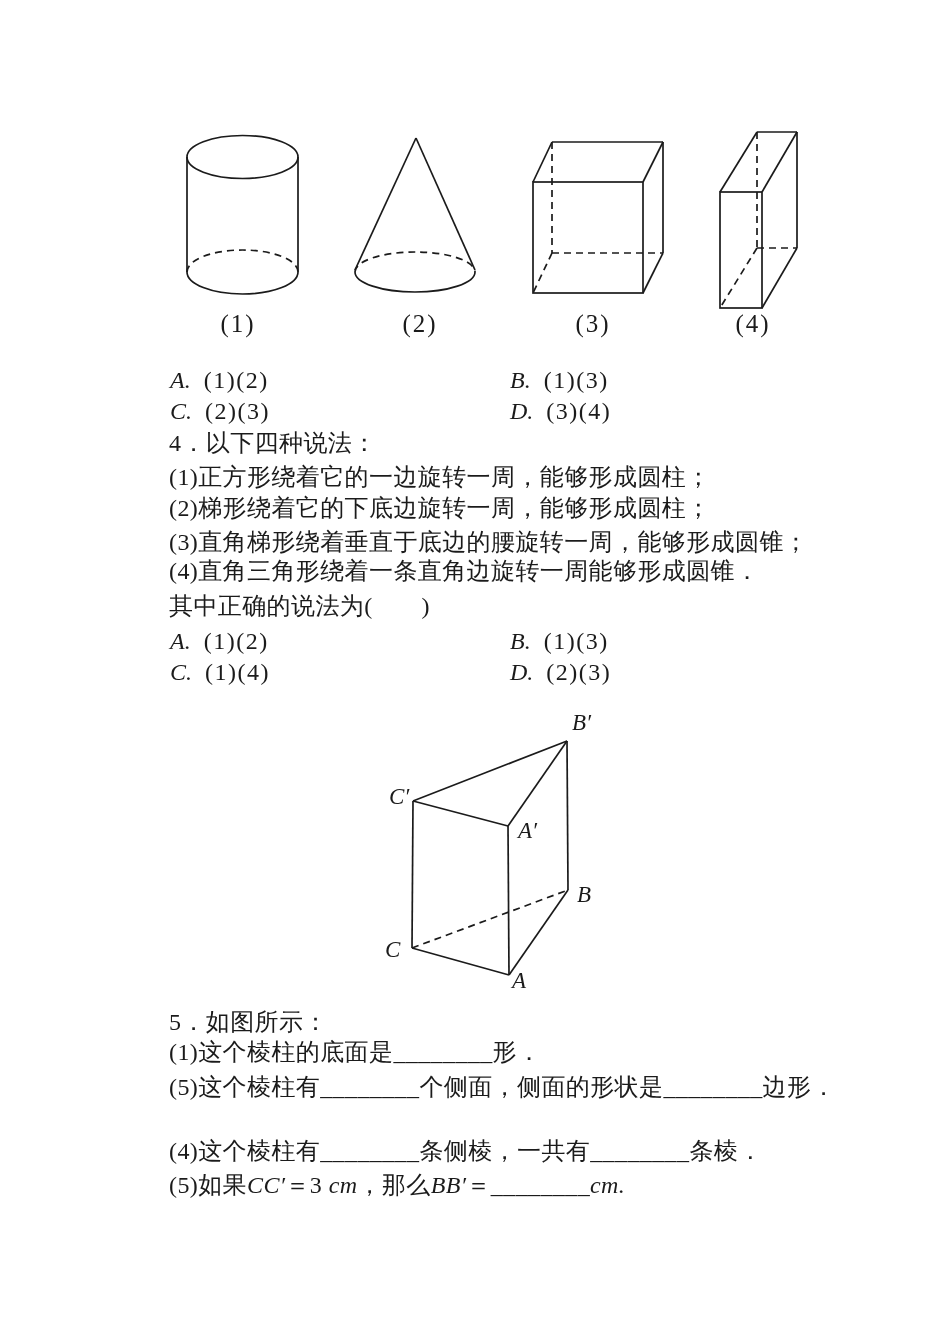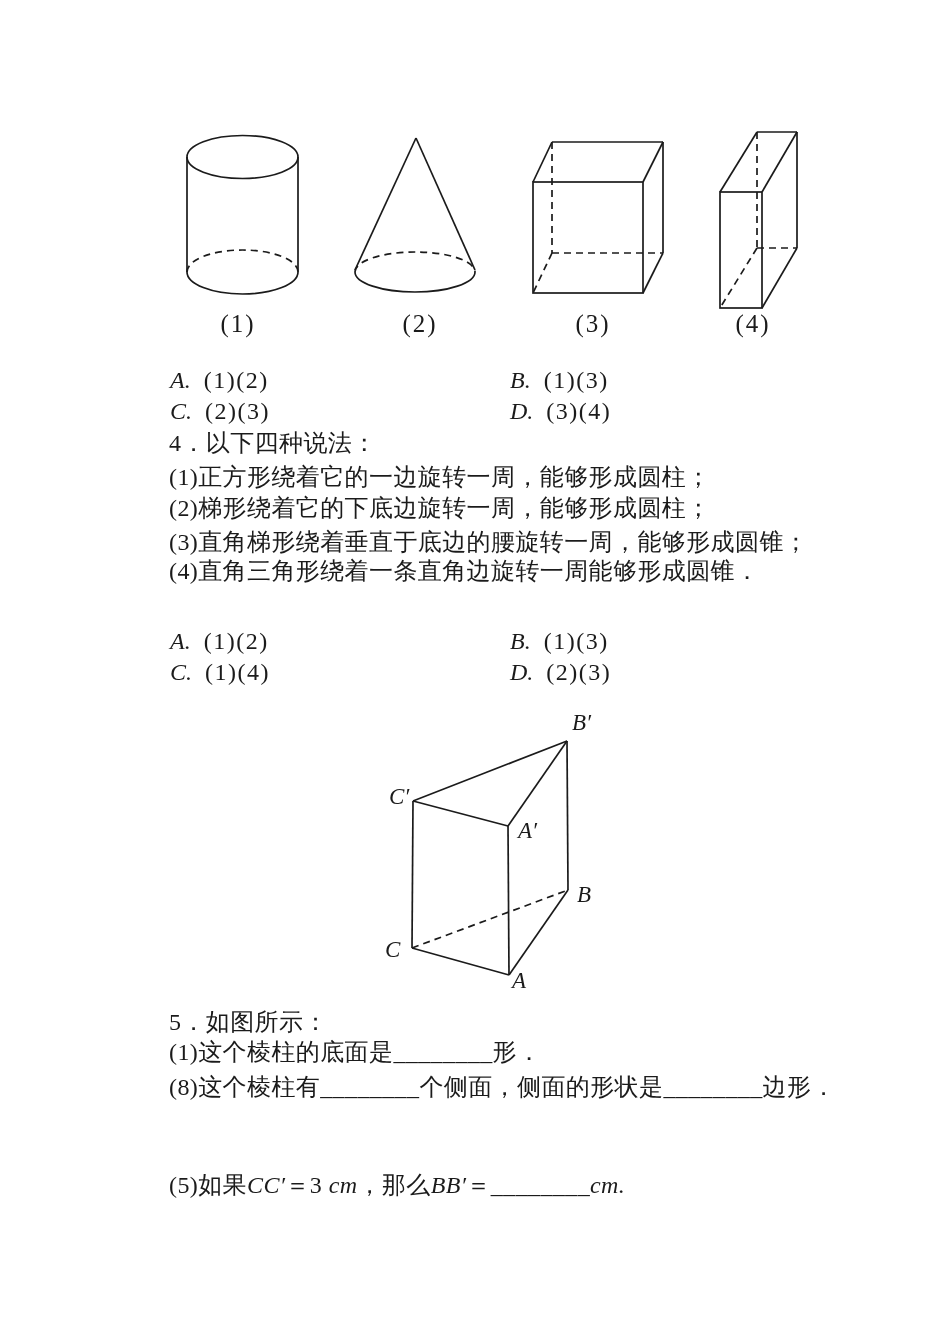--- a/index.html
+++ b/index.html
@@ -114,20 +114,21 @@
   </div>
   <div class="opt" style="left:510px; top:398px;">
     <span class="ltr">D.</span><span class="val">(3)(4)</span>
   </div>
 
   <div class="line" style="top:430px;">4．以下四种说法：</div>
   <div class="line" style="top:464px;">(1)正方形绕着它的一边旋转一周，能够形成圆柱；</div>
   <div class="line" style="top:495px;">(2)梯形绕着它的下底边旋转一周，能够形成圆柱；</div>
   <div class="line" style="top:529px;">(3)直角梯形绕着垂直于底边的腰旋转一周，能够形成圆锥；</div>
   <div class="line" style="top:558px;">(4)直角三角形绕着一条直角边旋转一周能够形成圆锥．</div>
+  <div class="line" style="top:593px;">其中正确的说法为(　　)</div>
 
   <div class="opt" style="left:170px; top:628px;">
     <span class="ltr">A.</span><span class="val">(1)(2)</span>
   </div>
   <div class="opt" style="left:510px; top:628px;">
     <span class="ltr">B.</span><span class="val">(1)(3)</span>
   </div>
   <div class="opt" style="left:170px; top:659px;">
     <span class="ltr">C.</span><span class="val">(1)(4)</span>
   </div>
@@ -153,19 +154,20 @@
     <text class="vlabel" x="197" y="30">B′</text>
     <text class="vlabel" x="14" y="104">C′</text>
     <text class="vlabel" x="143" y="138">A′</text>
     <text class="vlabel" x="202" y="202">B</text>
     <text class="vlabel" x="10" y="257">C</text>
     <text class="vlabel" x="137" y="288">A</text>
   </svg>
 
   <div class="line" style="top:1009px;">5．如图所示：</div>
   <div class="line" style="top:1039px;">(1)这个棱柱的底面是________形．</div>
-  <div class="line" style="top:1074px;">(8)这个棱柱有________个侧面，侧面的形状是________边形．</div>
+  <div class="line" style="top:1074px;">(5)这个棱柱有________个侧面，侧面的形状是________边形．</div>
+  <div class="line" style="top:1138px;">(4)这个棱柱有________条侧棱，一共有________条棱．</div>
   <div class="line" style="top:1172px;">
     <span>(5)如果</span><span class="it">CC′</span><span>＝3 </span><span class="it">cm</span><span>，那么</span><span class="it">BB′</span><span>＝</span><span>________</span><span class="it">cm.</span>
   </div>
 
 
 </div>
 
 </body></html>

